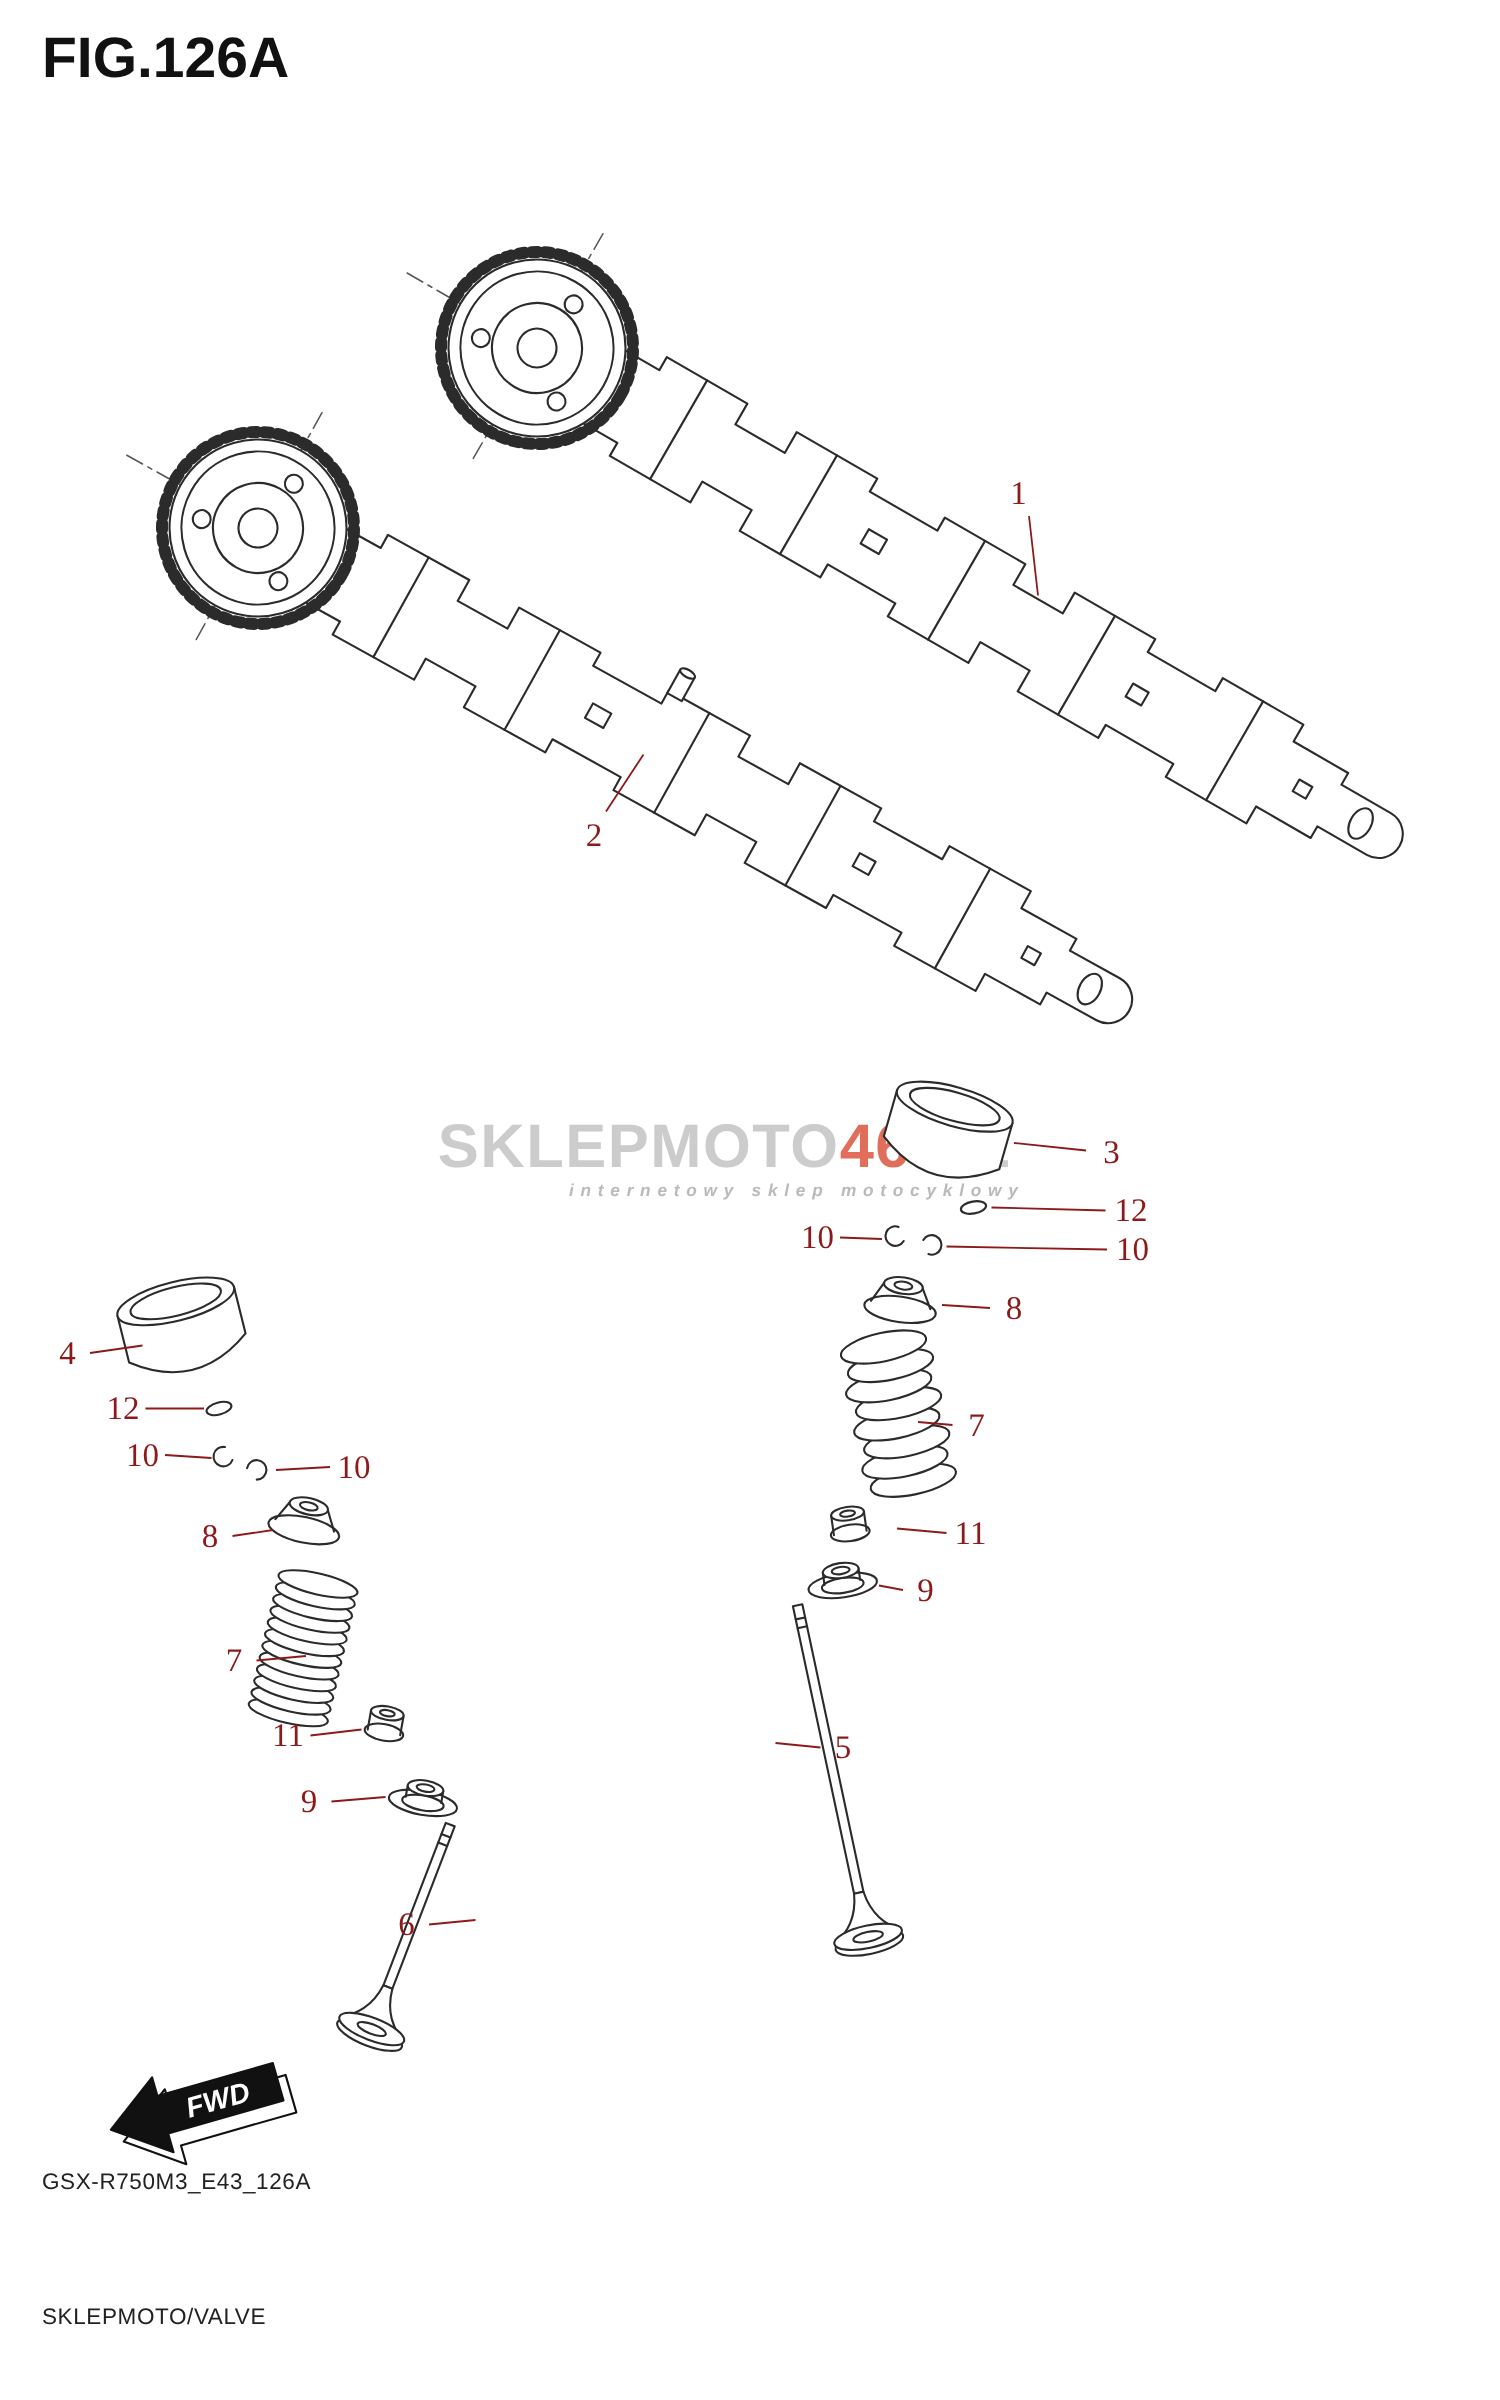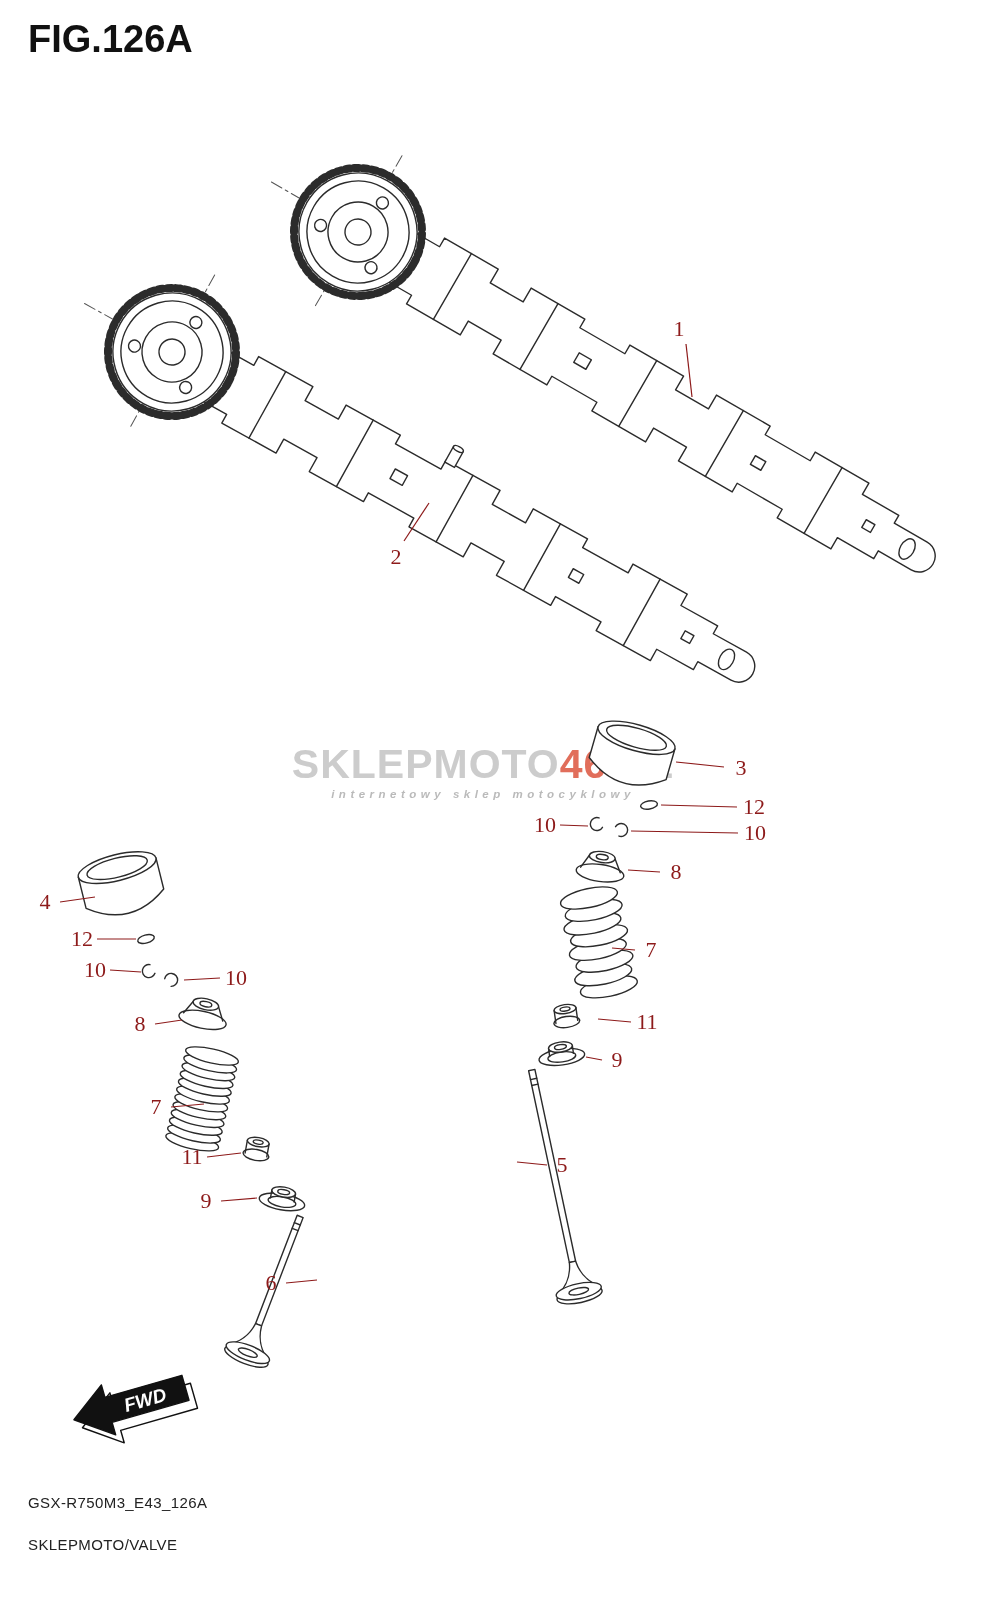--- a/index.html
+++ b/index.html
@@ -1,27 +1,27 @@
 <!DOCTYPE html>
 <html style="--callout: #8d1a1a; --wm-grey: #c7c7c7; --wm-red: #de5f4a;"><head>
 <meta charset="utf-8">
 <style>
   html,body{margin:0;padding:0;background:#fff;}
   .stage{position:relative;width:1000px;height:1600px;background:#fff;overflow:hidden;
          font-family:"Liberation Sans",sans-serif;}
   .fig-title{position:absolute;left:28px;top:18px;z-index:4;
              font-size:38px;font-weight:800;color:#111;letter-spacing:0;}
   .footer{position:absolute;left:28px;z-index:4;font-size:15px;color:#222;letter-spacing:.4px;}
-  .footer.code{top:1494px;text-align:center;}
+  .footer.code{top:1446px;text-align:center;}
   .footer.name{top:1536px;}
   .watermark{position:absolute;left:283px;top:744px;width:400px;z-index:1;text-align:center;opacity:.9;}
   .wm-brand{font-size:41px;font-weight:bold;letter-spacing:1px;color:var(--wm-grey,#c7c7c7);line-height:1;}
   .wm-red{color:var(--wm-red,#de5f4a);}
   .wm-tag{margin-top:3px;font-size:11.5px;font-weight:bold;font-style:italic;
-          letter-spacing:4.5px;color:#b3b3b3;}
+          letter-spacing:4.5px;color:#b3b3b3;text-align:right;}
   #diagram{position:absolute;left:0;top:0;z-index:2;}
   #callout-layer{position:absolute;left:0;top:0;z-index:5;pointer-events:none;}
   #callout-layer line{stroke:var(--callout,#8d1a1a);stroke-width:1.2px;}
   #callouts{position:absolute;inset:0;z-index:6;pointer-events:none;}
   .callout{position:absolute;transform:translate(-50%,-50%);
            font-family:"Liberation Serif",serif;font-size:22px;color:var(--callout,#8d1a1a);}
 </style>
 </head>
 <body>
 

